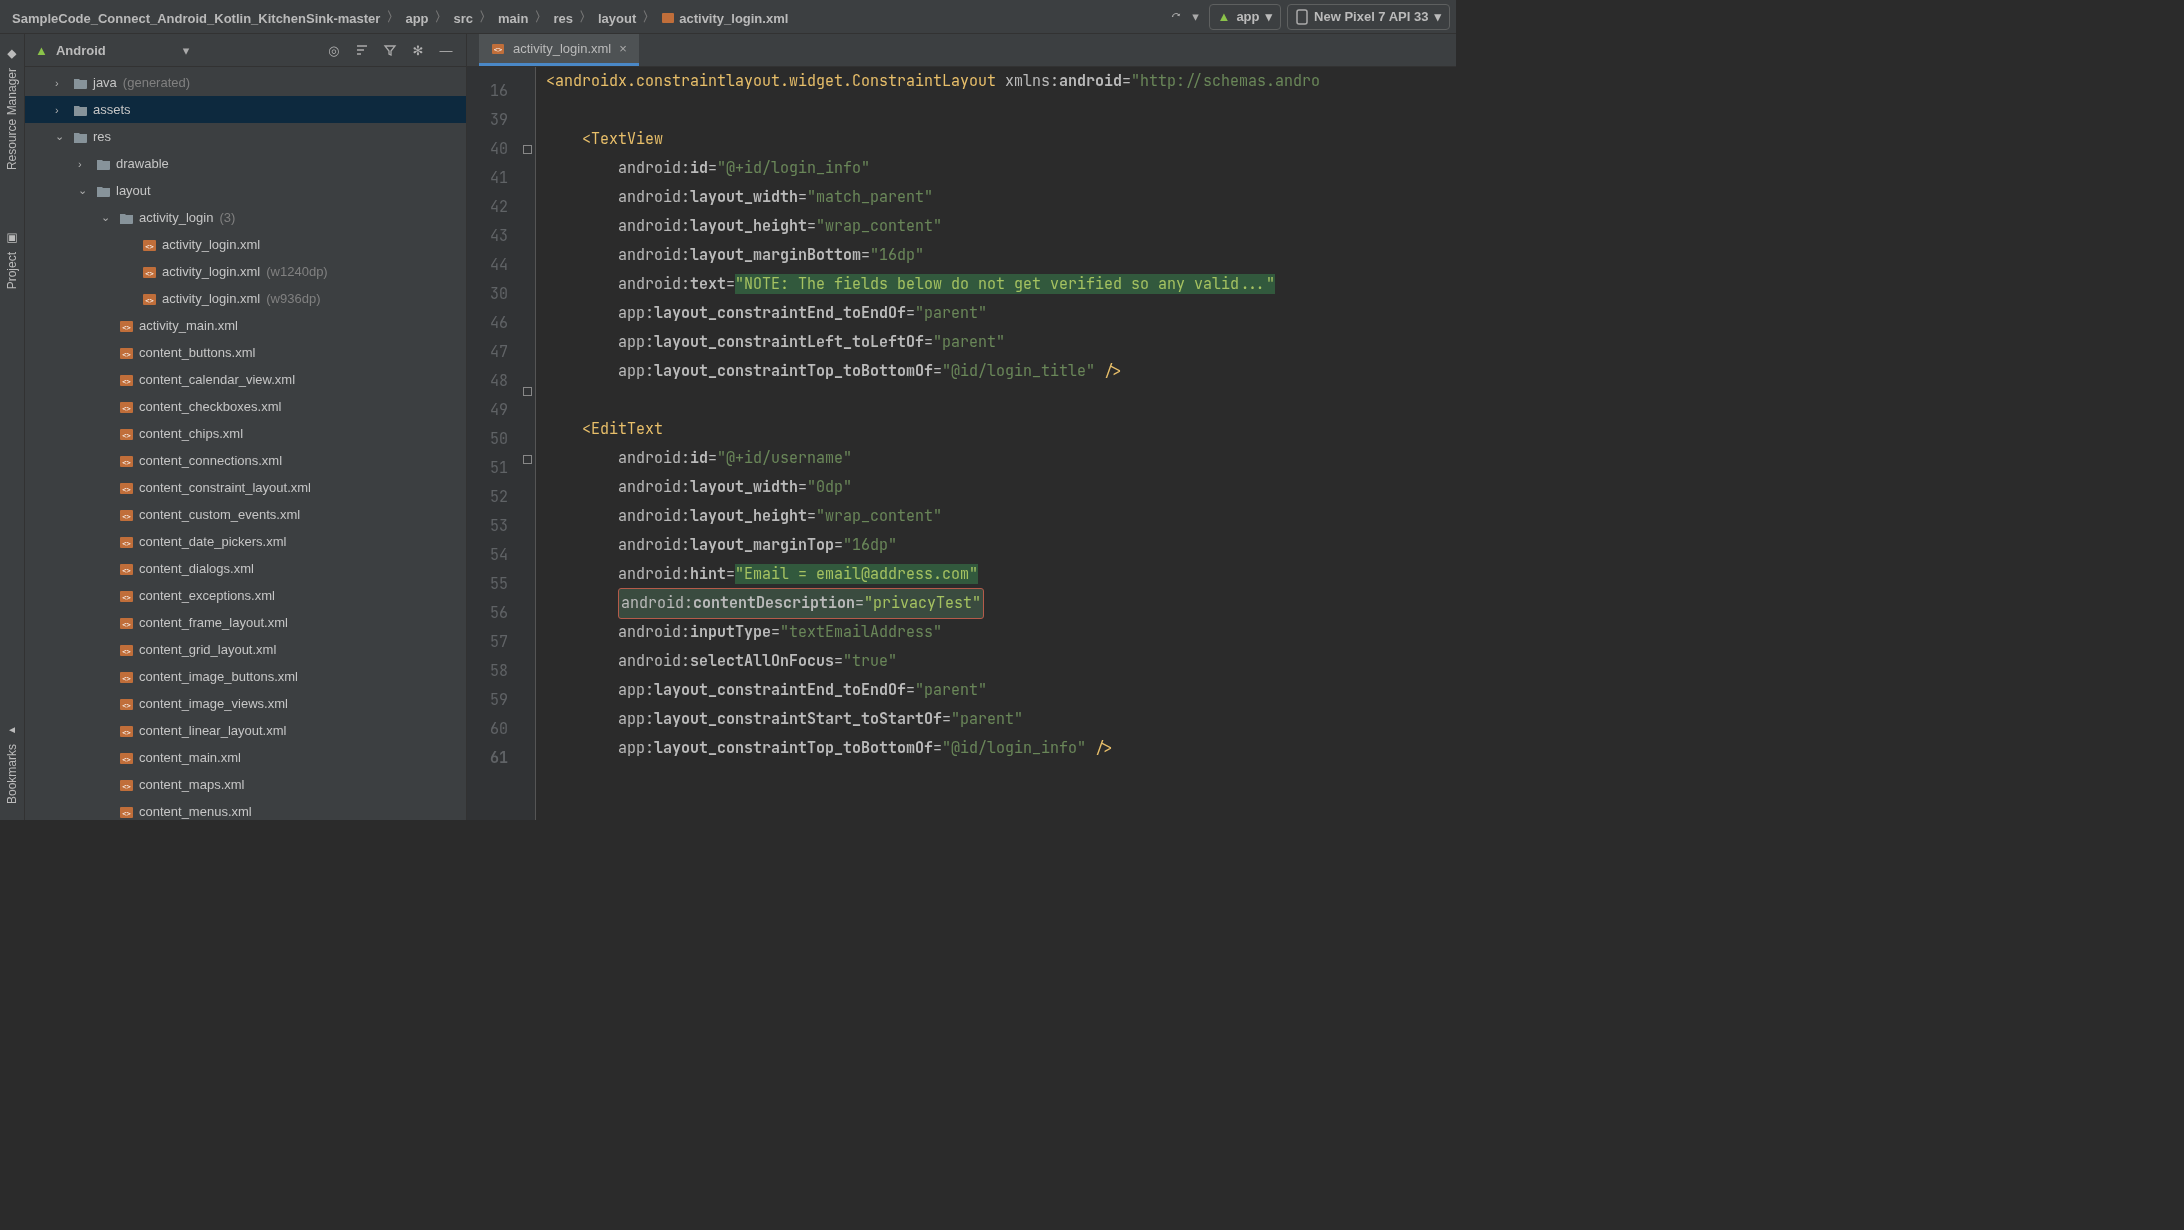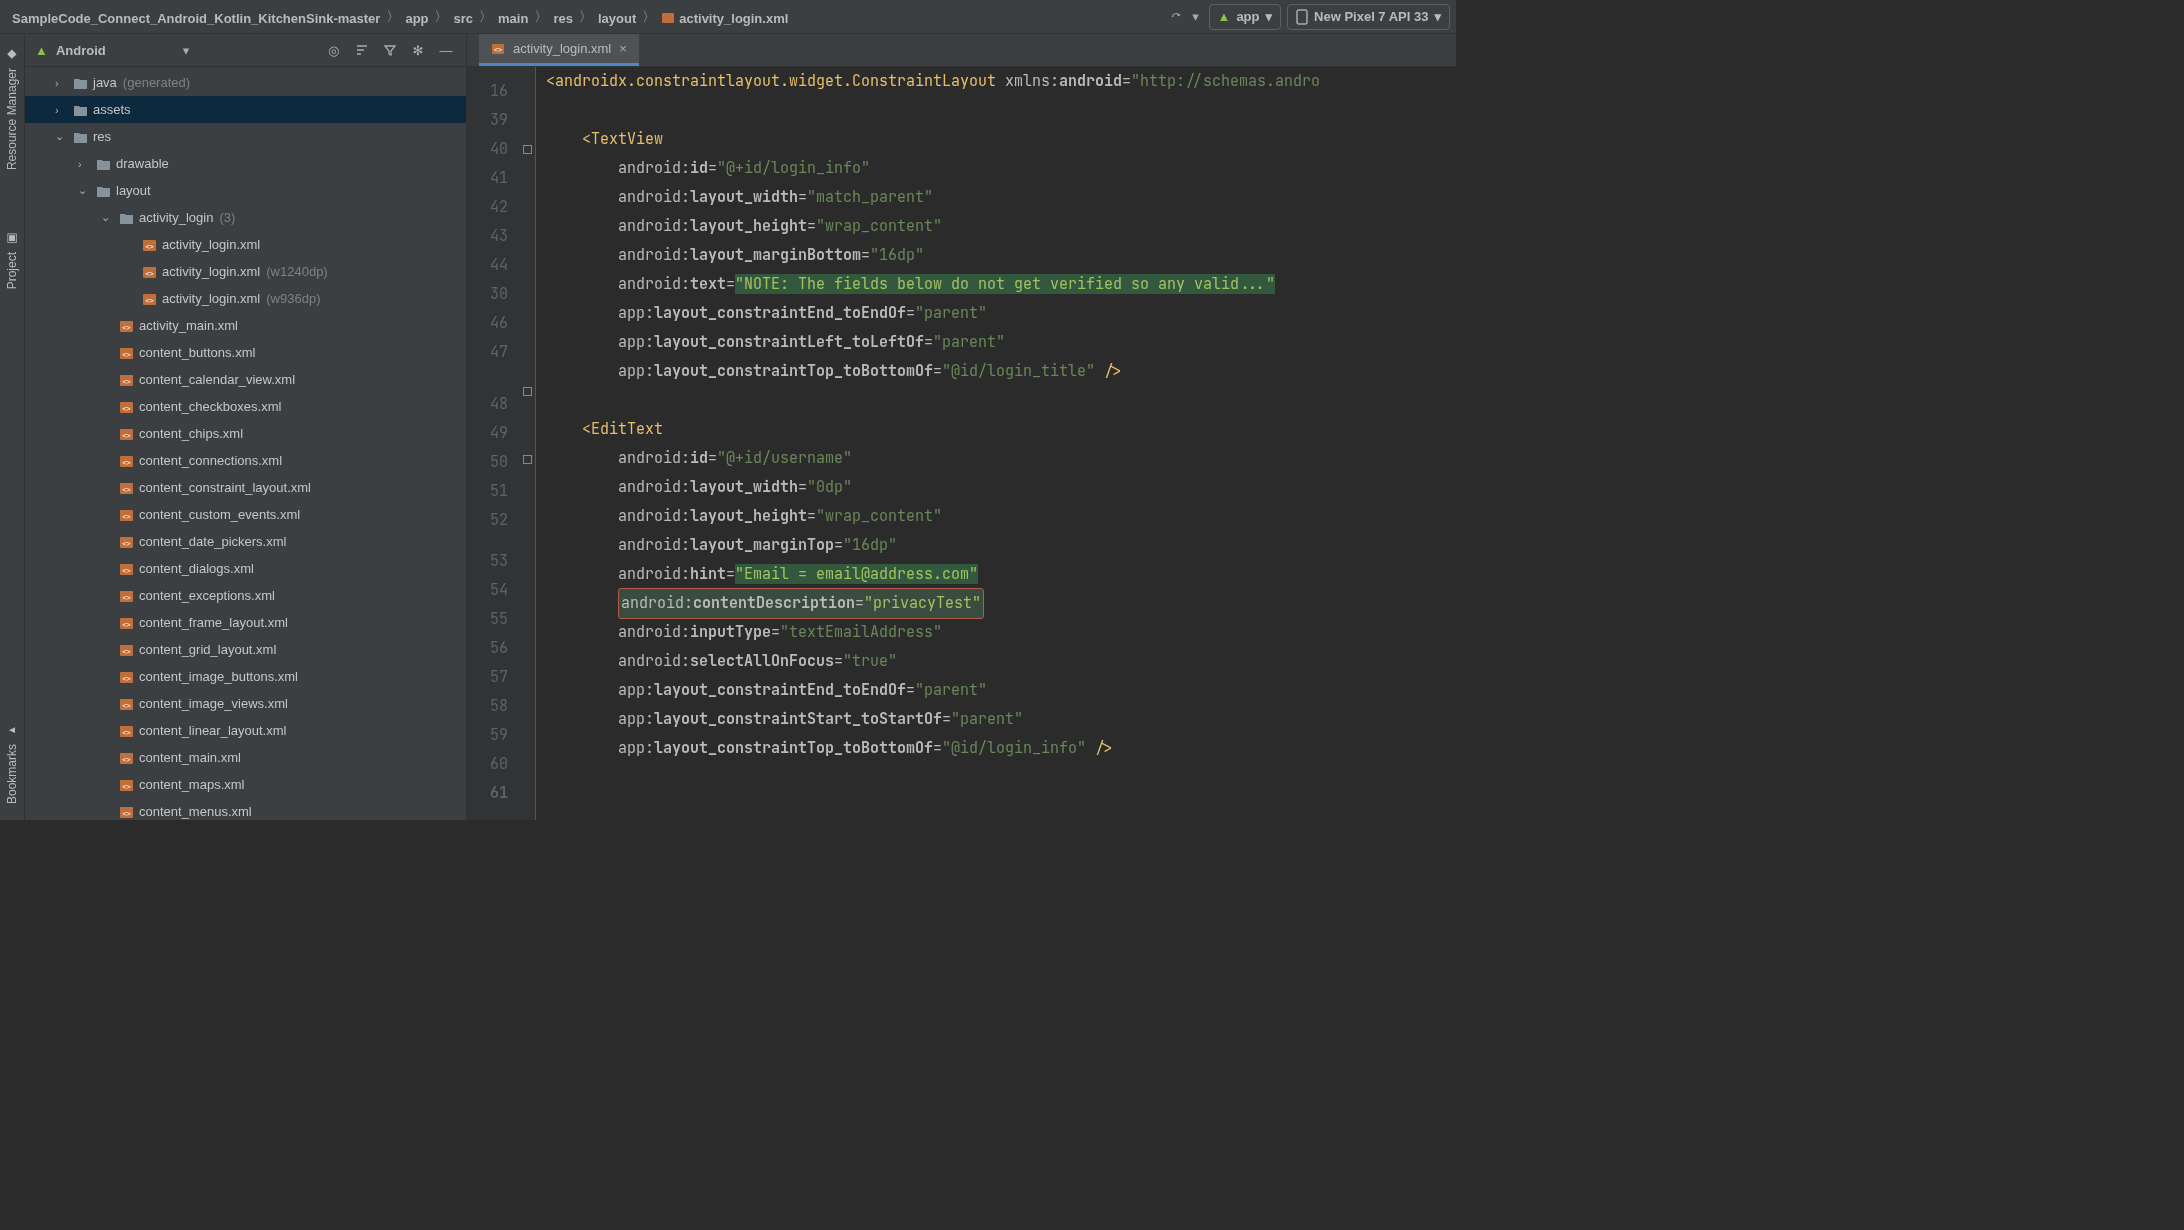--- a/index.html
+++ b/index.html
@@ -597,26 +597,26 @@
           <div style="height: 29px;">16</div>
           <div style="height: 29px;">39</div>
           <div style="height: 29px;">40</div>
           <div style="height: 29px;">41</div>
           <div style="height: 29px;">42</div>
           <div style="height: 29px;">43</div>
           <div style="height: 29px;">44</div>
           <div style="height: 29px;">30</div>
           <div style="height: 29px; text-align: right;">46</div>
           <div style="height: 29px;">47</div>
-          <div style="height: 29px; margin-top: 23px;">48</div>
+          <div style="height: 29px;">48</div>
           <div style="height: 29px;">49</div>
           <div style="height: 29px;">50</div>
           <div style="height: 29px;">51</div>
           <div style="height: 29px;">52</div>
-          <div style="height: 29px; margin-top: 12px;">53</div>
+          <div style="height: 29px;">53</div>
           <div style="height: 29px;">54</div>
           <div style="height: 29px;">55</div>
           <div style="height: 29px;">56</div>
           <div style="height: 29px;">57</div>
           <div style="height: 29px;">58</div>
           <div style="height: 29px;">59</div>
           <div style="height: 29px;">60</div>
           <div style="height: 29px; font-weight: bold;">61</div>
         </div>
       <div class="fold-col" id="fold-host">

